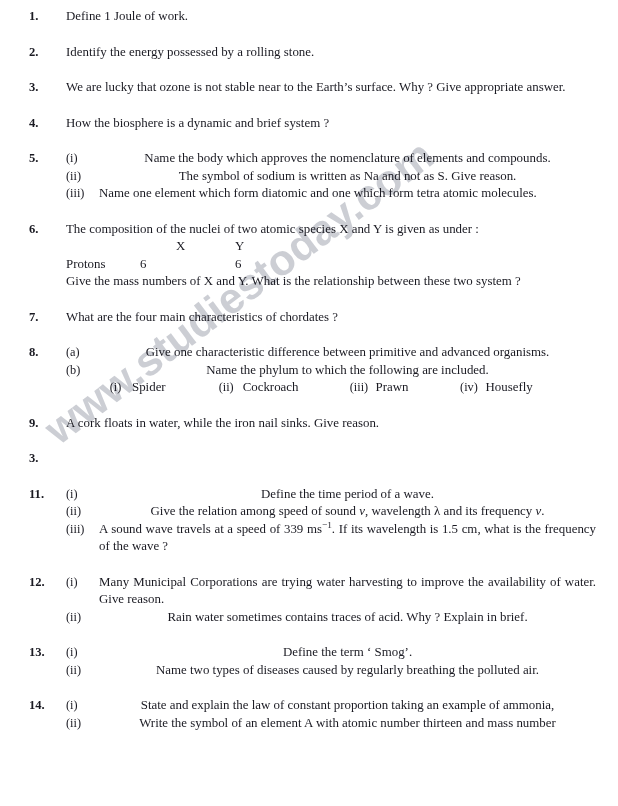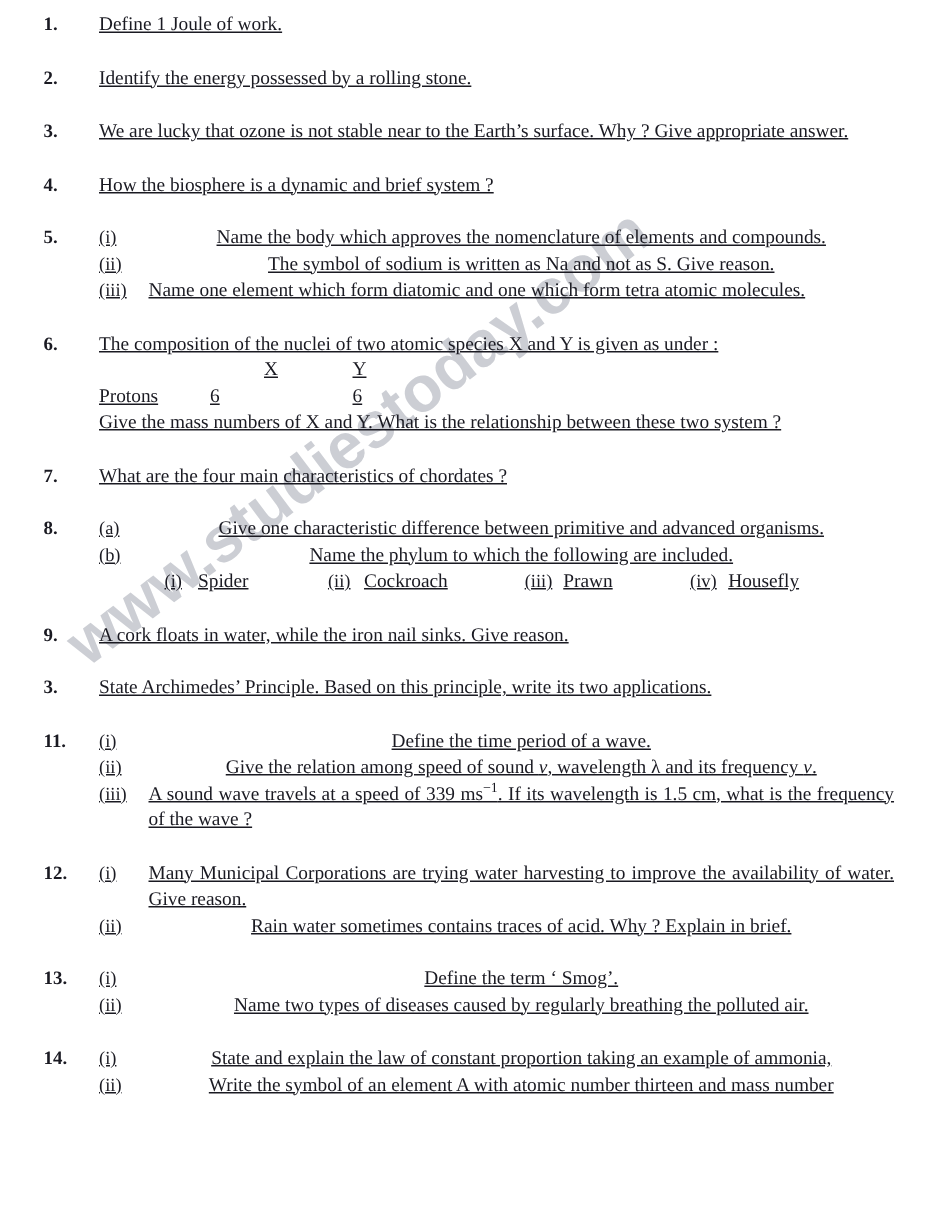--- a/index.html
+++ b/index.html
@@ -69,21 +69,20 @@
     box-sizing: content-box;
     font-weight: bold;
     font-size: 12.6px;
     line-height: 17.5px;
   }
   .q-body {
     flex: 1 1 auto;
     padding-right: 22px;
     font-size: 12.9px;
     line-height: 17.5px;
-    text-decoration: underline;
   }
 
   .para {
     margin: 0;
     text-align: justify;
     text-justify: inter-word;
   }
   .para.nojust { text-align: left; }
 
   
@@ -283,23 +282,20 @@
       <div class="q-num">9.</div>
       <div class="q-body">
         <p class="para nojust">A cork floats in water, while the iron nail sinks.  Give reason.</p>
       </div>
     </div>
 
     <div class="gap-lg"></div>
 
     <div class="q">
       <div class="q-num">3.</div>
-      <div class="q-body">
-        <p class="para nojust">State Archimedes’  Principle.  Based on this principle,  write its two applications.</p>
-      </div>
     </div>
 
     <div class="gap-lg"></div>
 
     <div class="q">
       <div class="q-num">11.</div>
       <div class="q-body">
         <div class="sub">
           <div class="sub-mark">(i)</div>
           <div class="sub-text nojust">Define the time period of a wave.</div>

